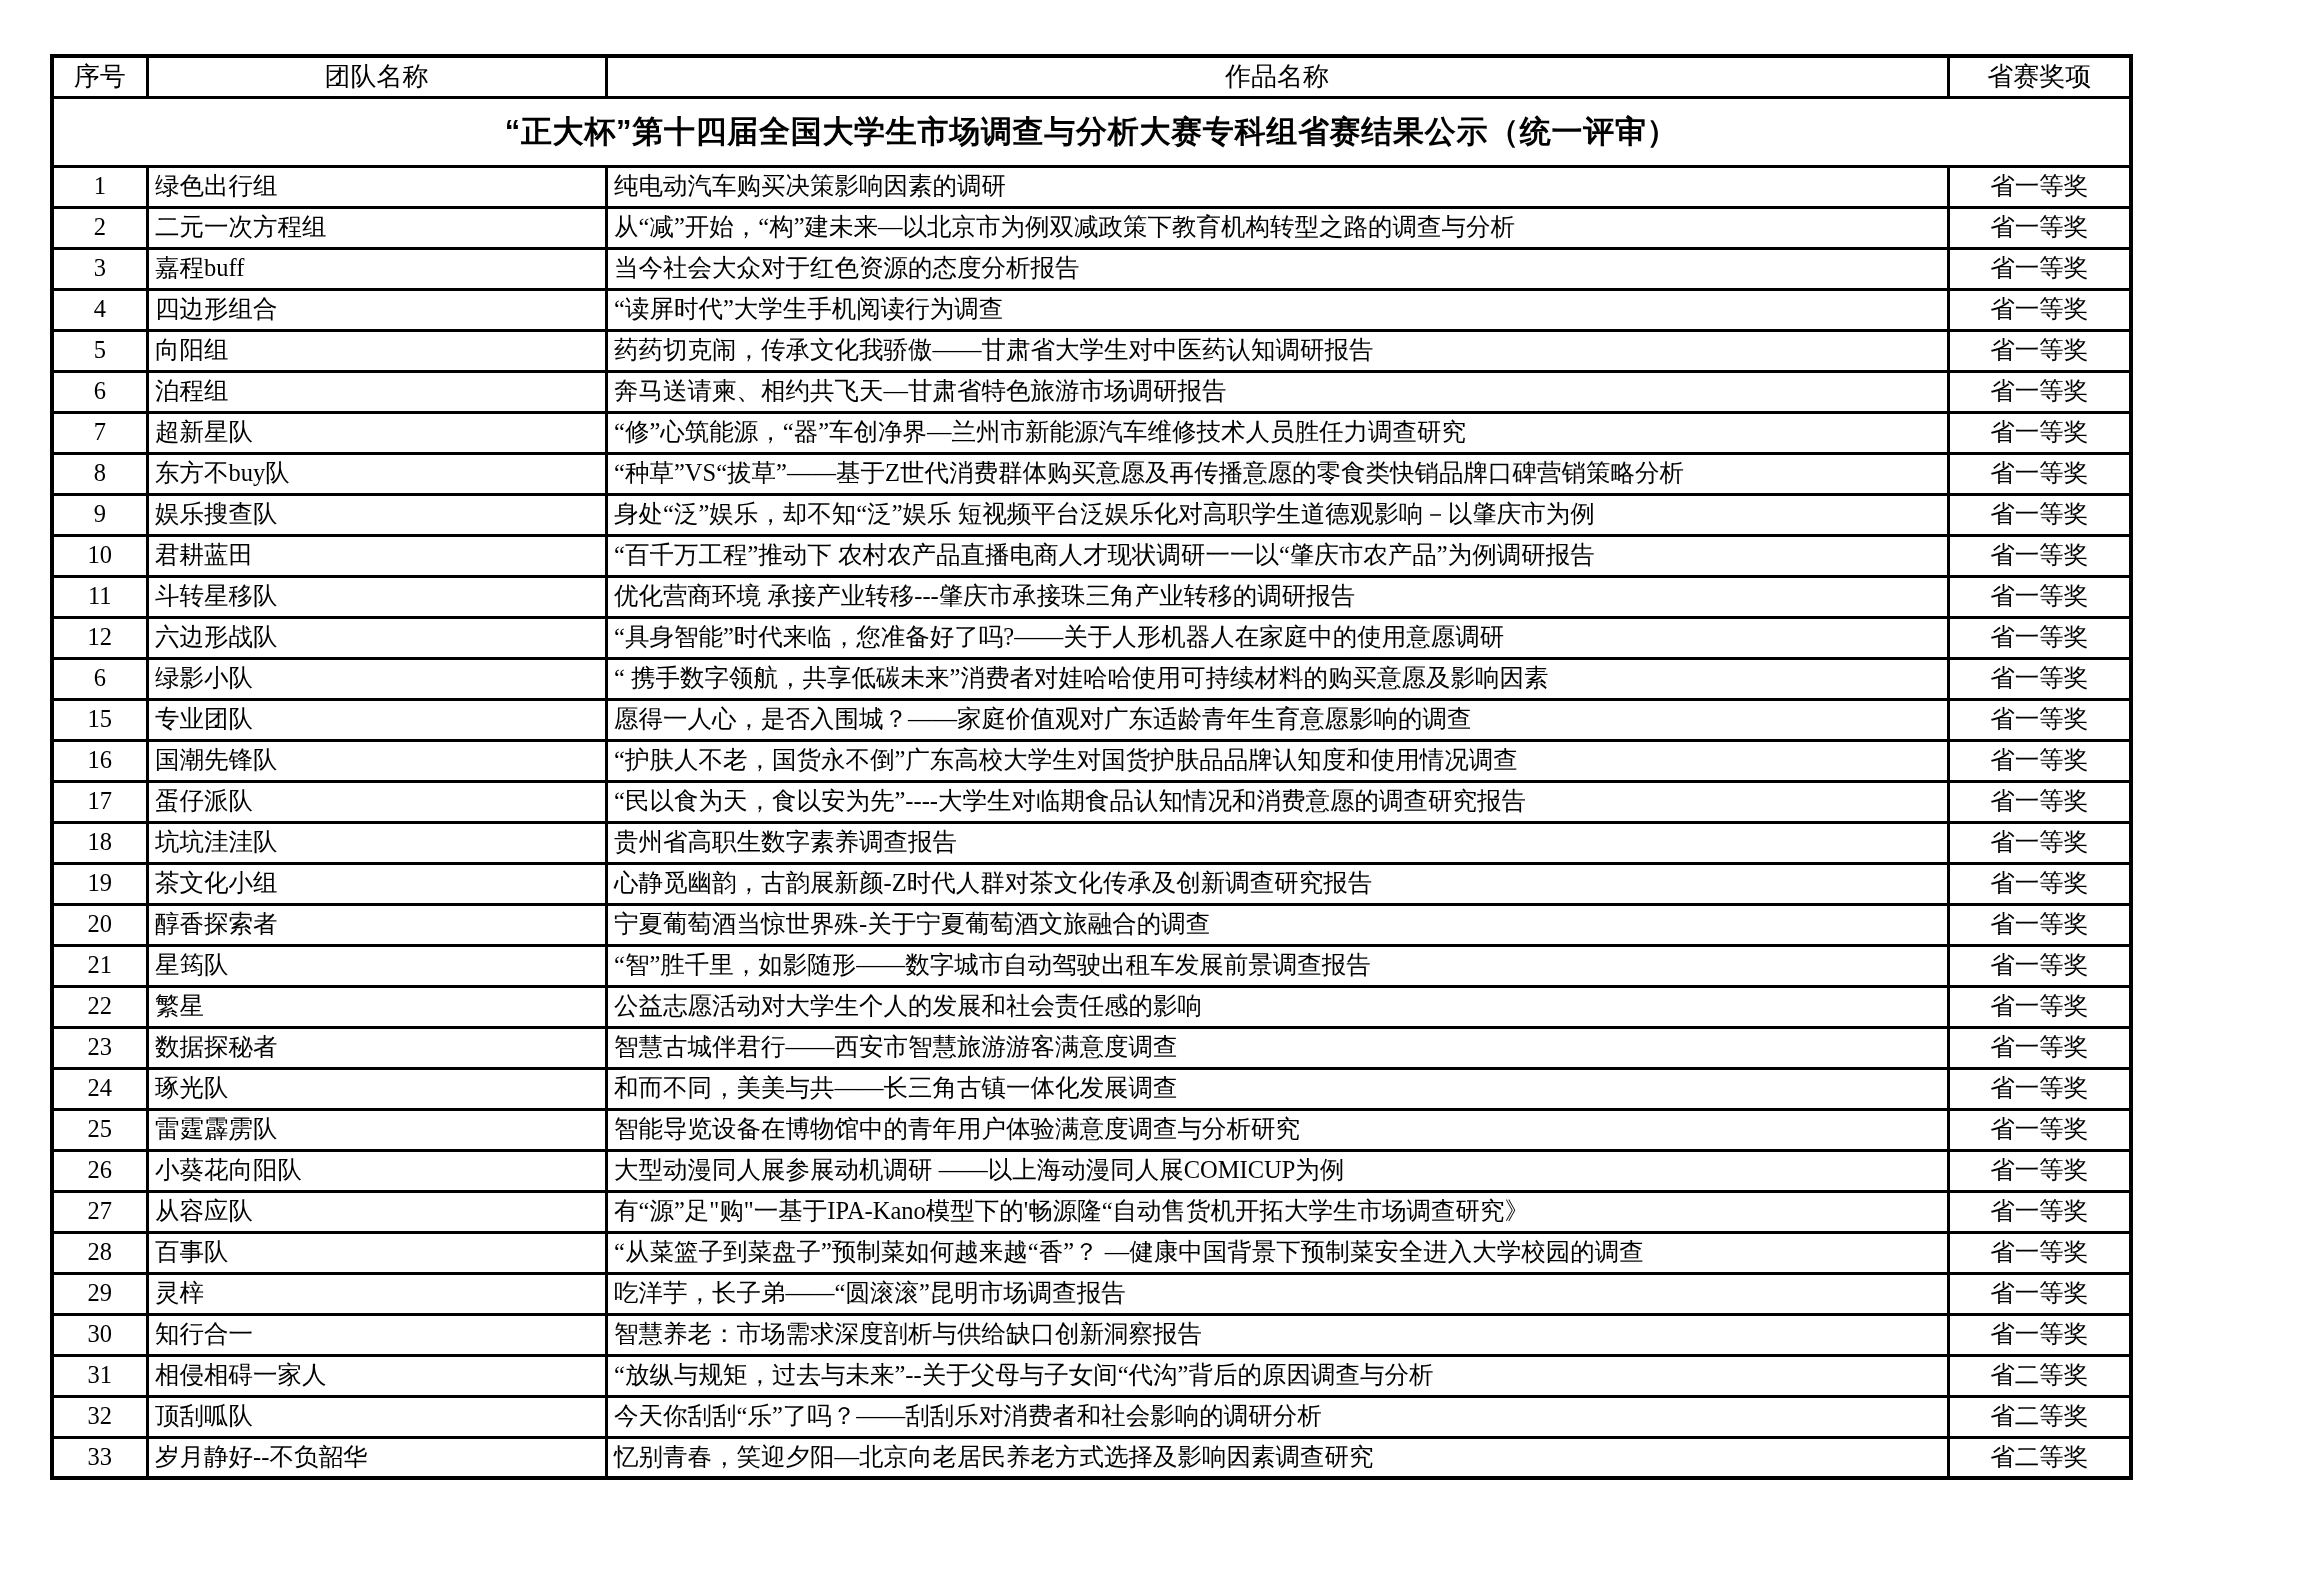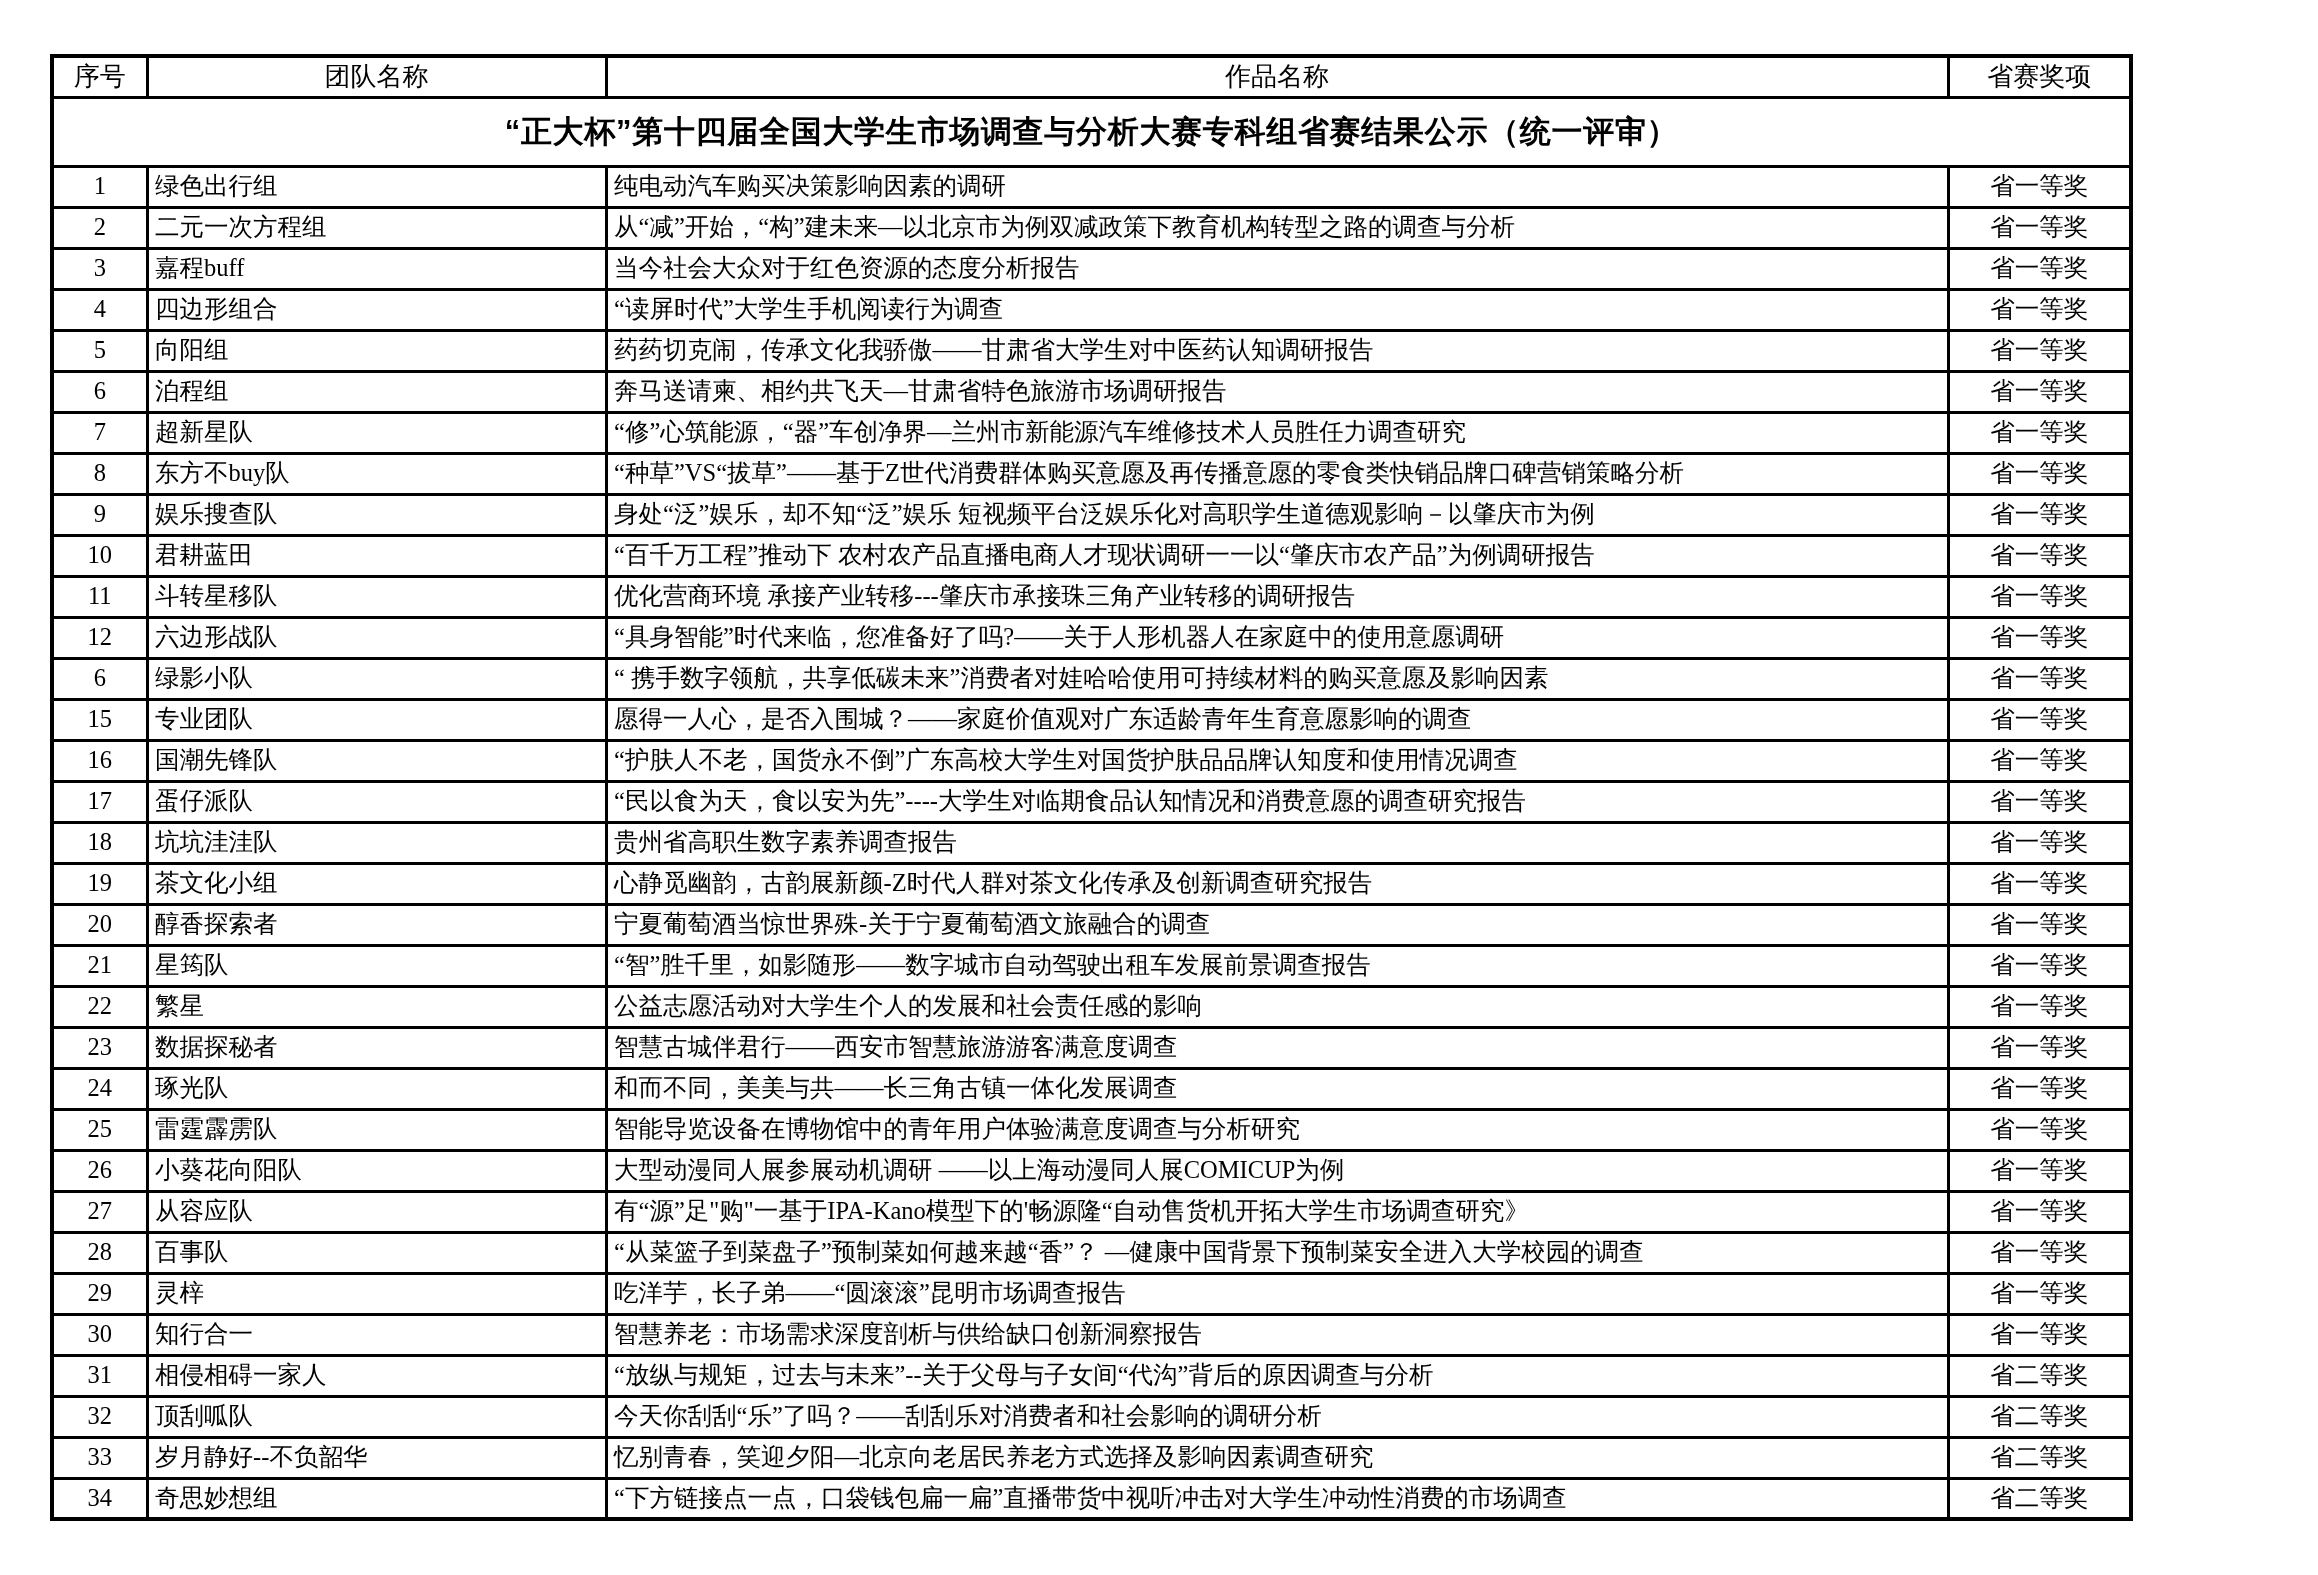--- a/index.html
+++ b/index.html
@@ -266,22 +266,16 @@
           <td class="left">顶刮呱队</td>
           <td class="left">今天你刮刮“乐”了吗？——刮刮乐对消费者和社会影响的调研分析</td>
           <td class="center">省二等奖</td>
         </tr>
         <tr>
           <td class="center">33</td>
           <td class="left">岁月静好--不负韶华</td>
           <td class="left">忆别青春，笑迎夕阳—北京向老居民养老方式选择及影响因素调查研究</td>
           <td class="center">省二等奖</td>
         </tr>
-        <tr>
-          <td class="center">34</td>
-          <td class="left">奇思妙想组</td>
-          <td class="left">“下方链接点一点，口袋钱包扁一扁”直播带货中视听冲击对大学生冲动性消费的市场调查</td>
-          <td class="center">省二等奖</td>
-        </tr>
       </tbody>
   </table>
 </div>
 
 
 </body></html>

